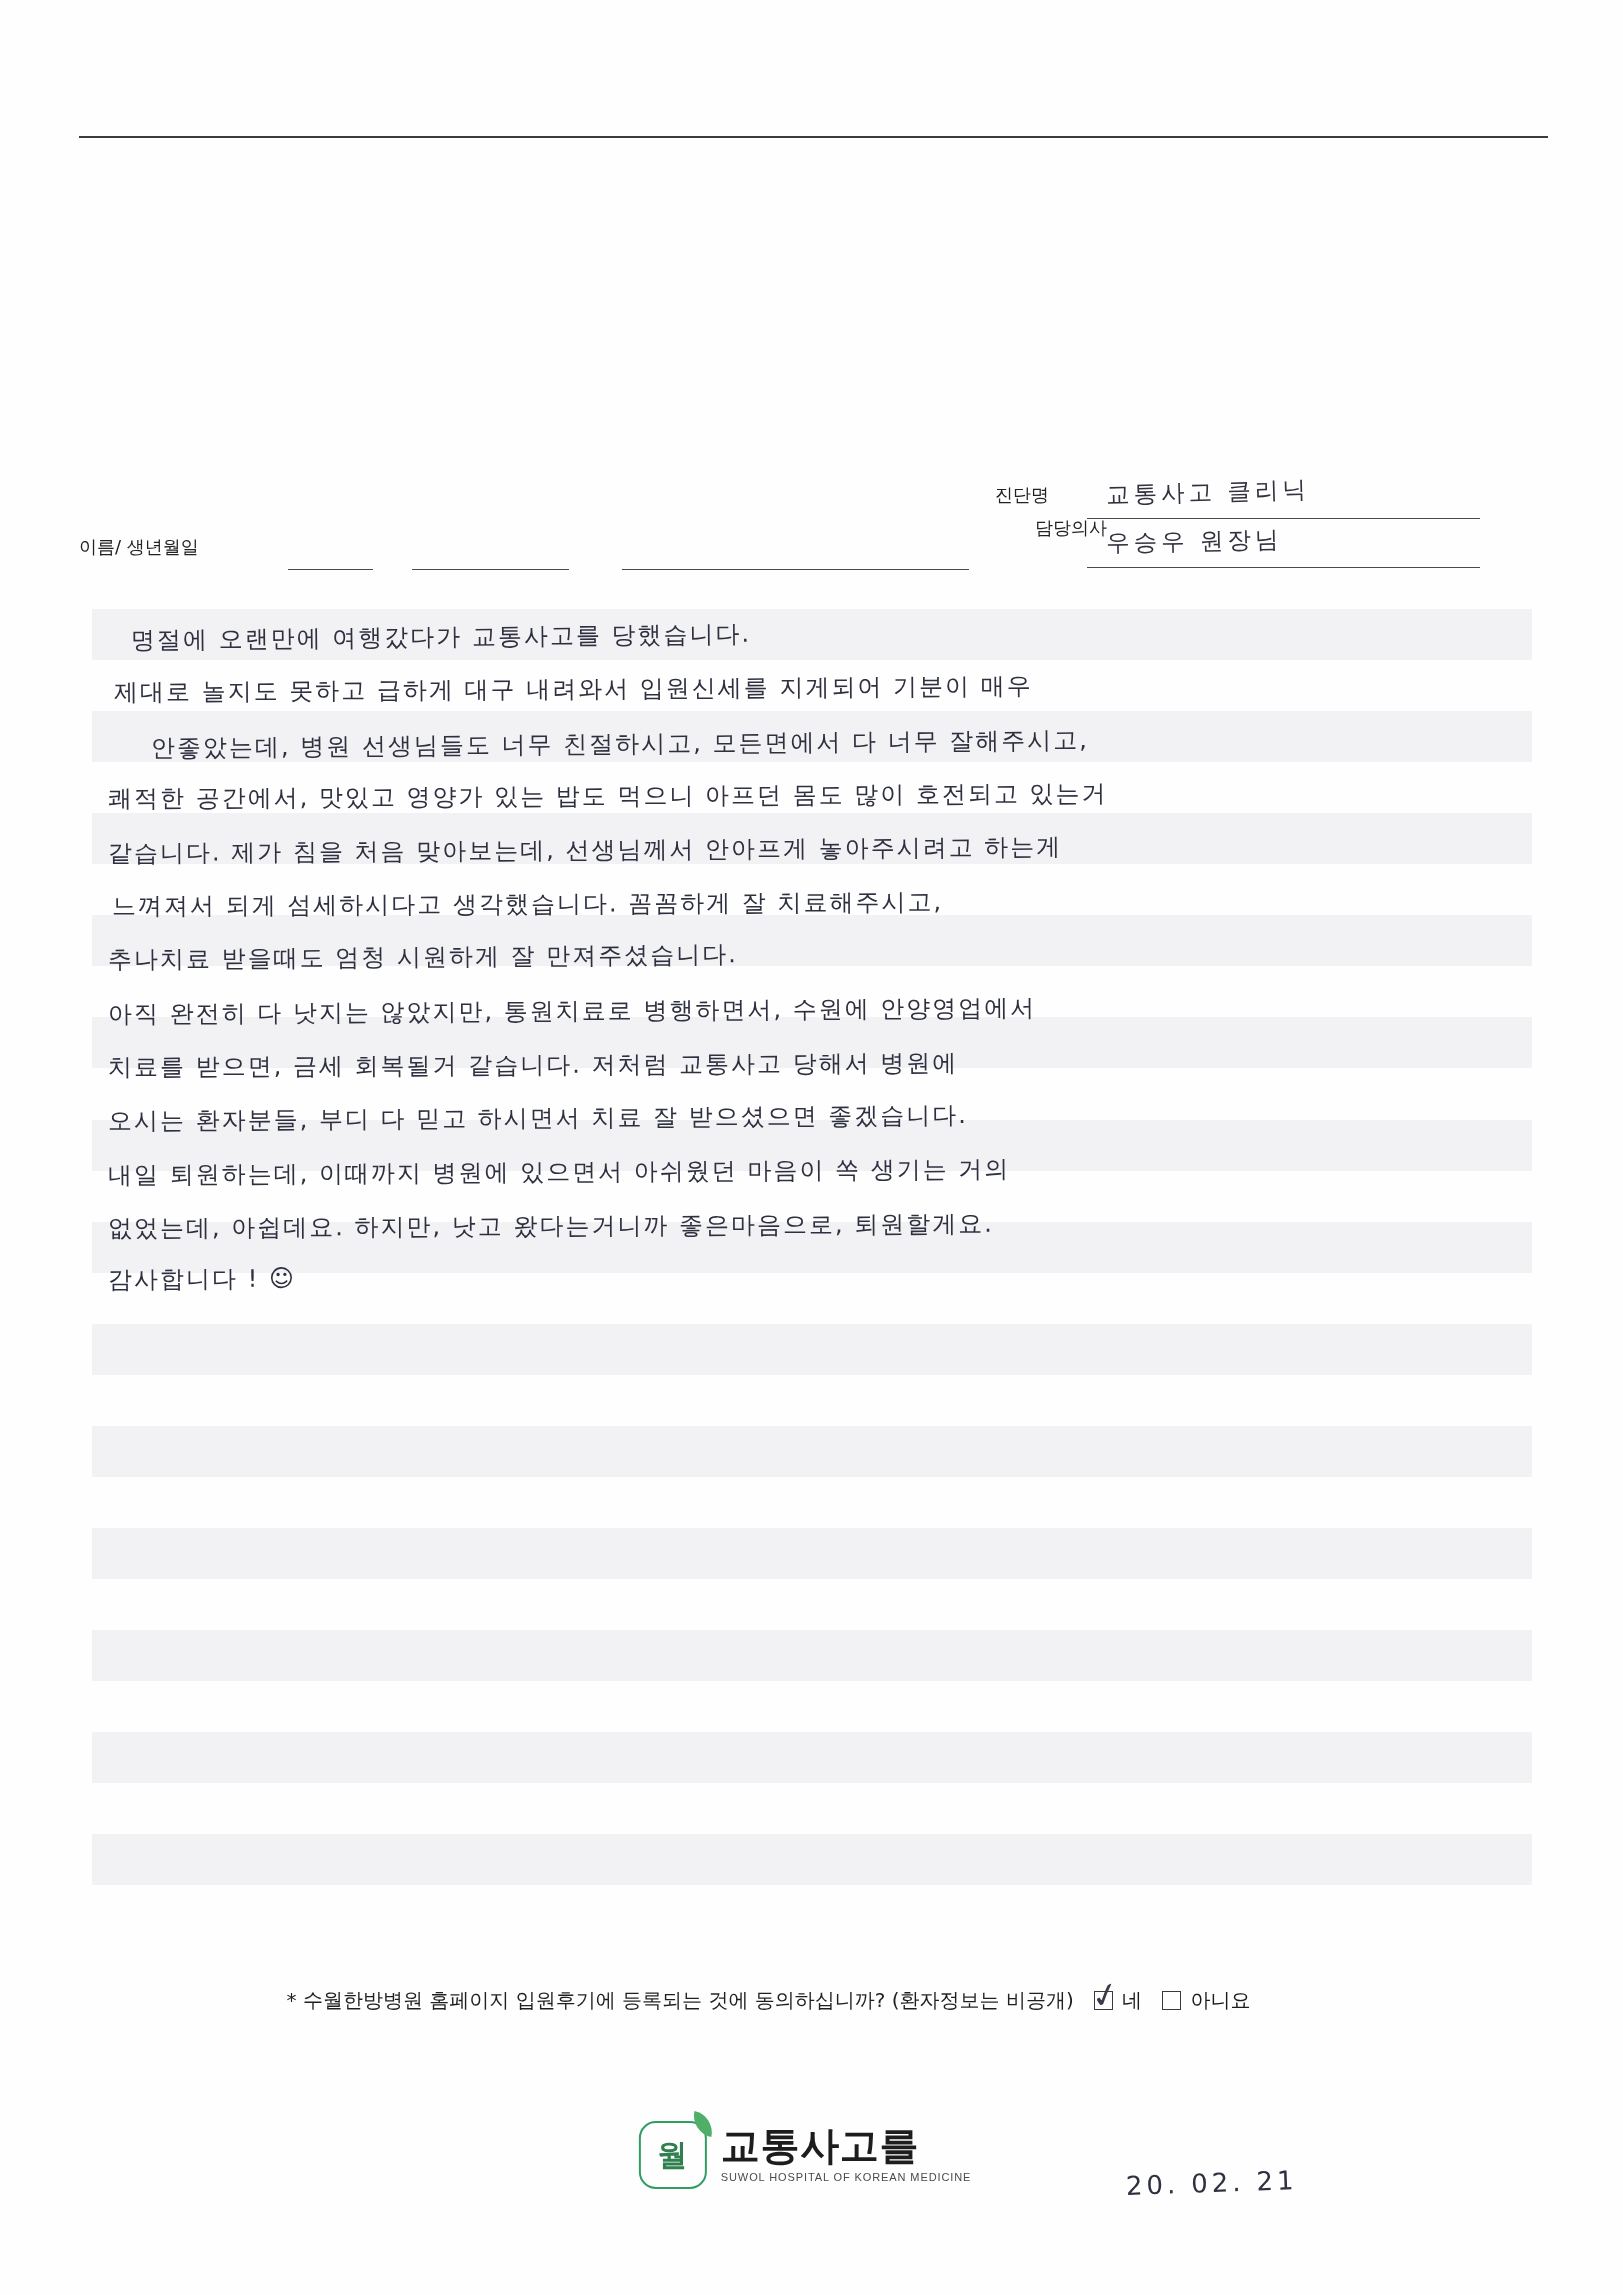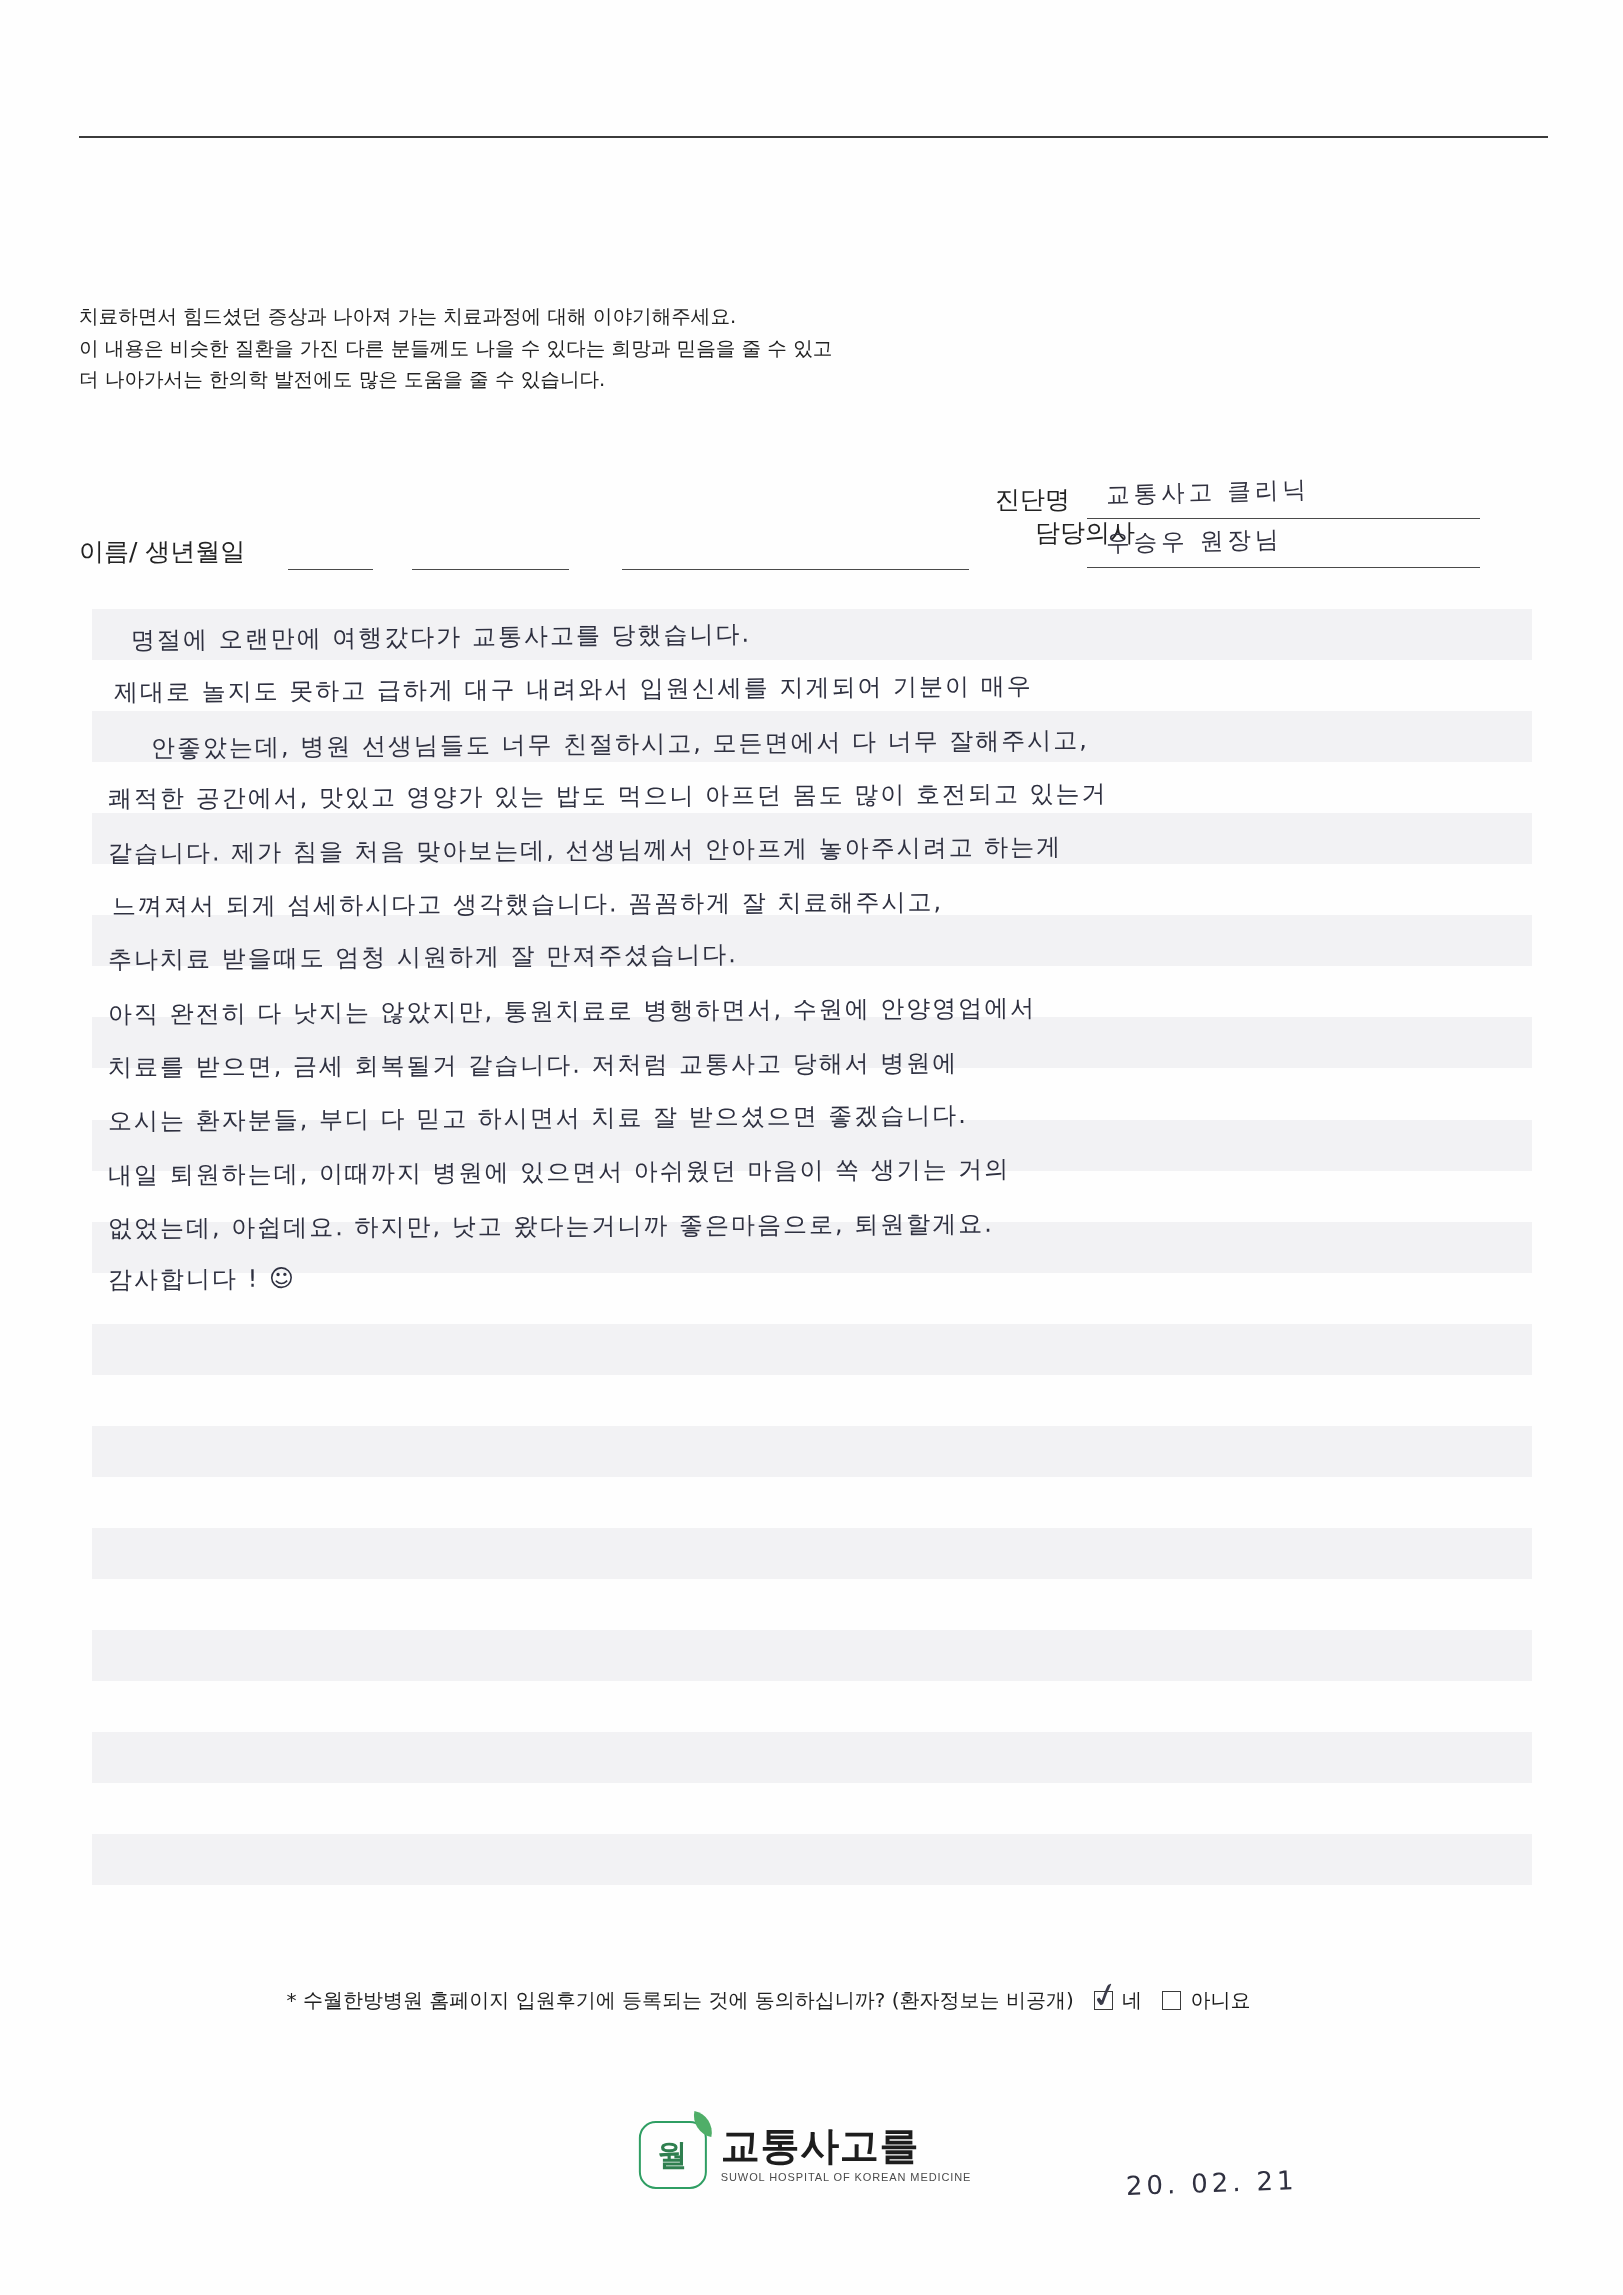--- a/index.html
+++ b/index.html
@@ -62,21 +62,21 @@
   
   .meta {
     position: absolute;
     left: 0;
     top: 458px;
     width: 1623px;
     height: 131px;
   }
   .meta-label {
     position: absolute;
-    font-size: 25px;
+    font-size: 18px;
     color: #222;
     font-family: "DejaVu Sans", "Liberation Sans", sans-serif;
     white-space: nowrap;
   }
   .meta-line {
     position: absolute;
     height: 1.3px;
     background: #4a4a4a;
   }
   .hand {
@@ -259,25 +259,20 @@
   }
 </style>
 </head>
 <body>
 
 <div class="page">
 
   <div class="top-rule"></div>
 
 
-  <div class="intro">
-    <div>치료하면서 힘드셨던 증상과 나아져 가는 치료과정에 대해 이야기해주세요.</div>
-    <div>이 내용은 비슷한 질환을 가진 다른 분들께도 나을 수 있다는 희망과 믿음을 줄 수 있고</div>
-    <div>더 나아가서는 한의학 발전에도 많은 도움을 줄 수 있습니다.</div>
-  </div>
 
   <div class="meta">
     <span class="meta-label" id="label-name">이름/ 생년월일</span>
     <span class="meta-label" id="label-diagnosis">진단명</span>
     <span class="meta-label" id="label-doctor">담당의사</span>
 
     <span class="meta-line" id="line-name-a"></span>
     <span class="meta-line" id="line-name-b"></span>
     <span class="meta-line" id="line-name-c"></span>
     <span class="meta-line" id="line-diag"></span>

